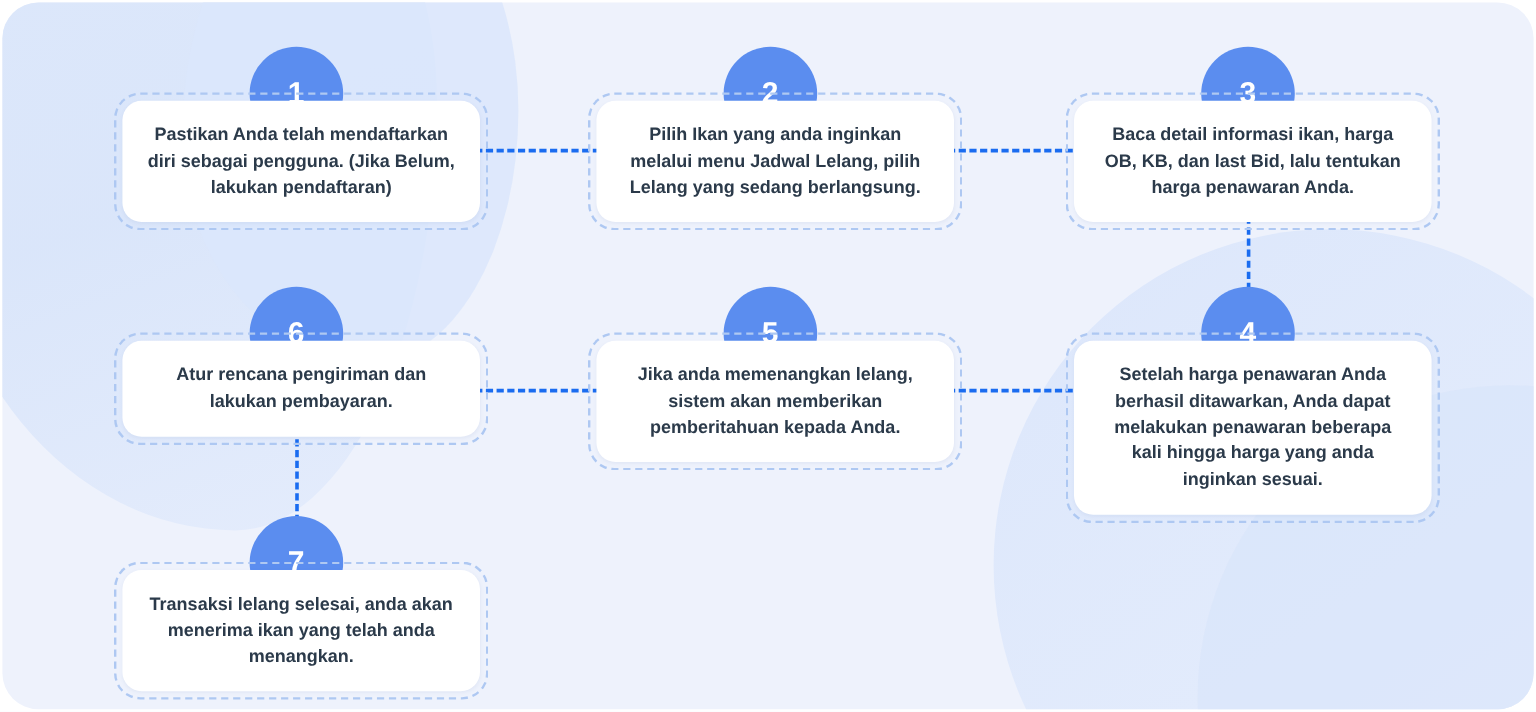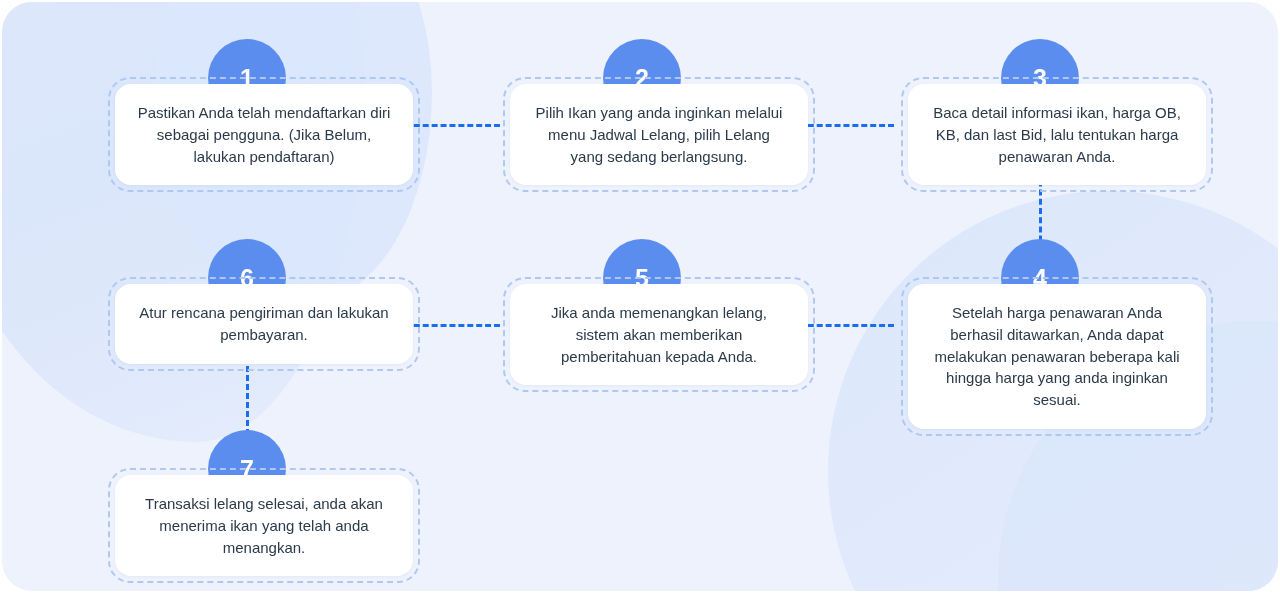--- a/index.html
+++ b/index.html
@@ -106,24 +106,25 @@
     align-items: center;
     justify-content: center;
     font-size: 25px;
     font-weight: 700;
     letter-spacing: .3px;
     z-index: 1;
   }
 
   .card-wrap {
     position: absolute;
-    left: 17px;
+    left: 4px;
     top: 45px;
     width: 100%;
     z-index: 2;
+    font-weight: bold;
   }
 
   
   .card-dash {
     position: absolute;
     left: -7px;
     top: -7px;
     right: -7px;
     bottom: -7px;
     border: 2px dashed #aec8f2;

